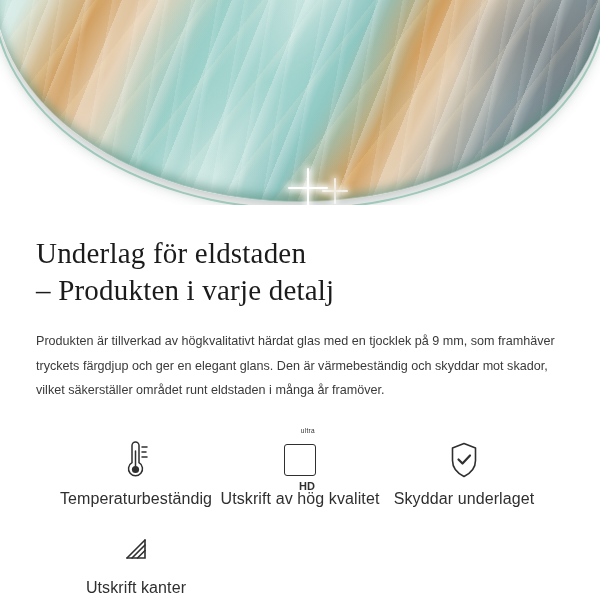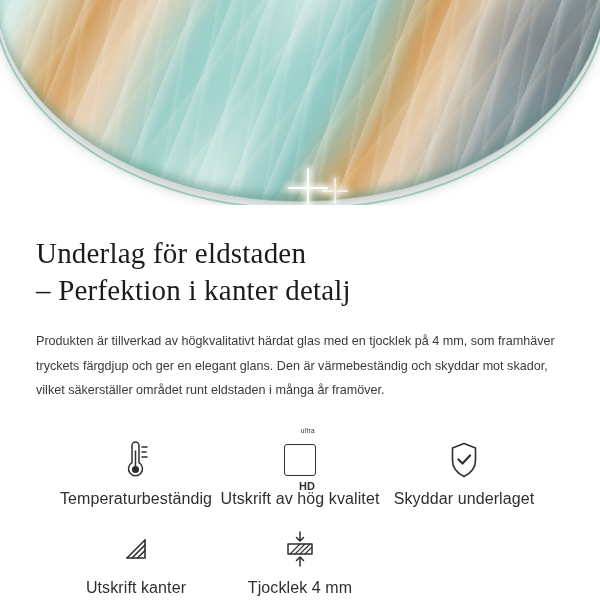--- a/index.html
+++ b/index.html
@@ -188,23 +188,23 @@
       </div>
     <div class="sparkle spark-b">
         <i class="h"></i>
         <i class="v"></i>
       </div>
   </div>
 
   <div class="content">
     <h1 class="headline">
       <span>Underlag för eldstaden</span>
-      <span class="line2">– Perfektion i kanter detalj</span>
+      <span class="line2">– Produkten i varje detalj</span>
     </h1>
-    <p class="paragraph">Produkten är tillverkad av högkvalitativt härdat glas med en tjocklek på 4 mm, som framhäver tryckets färgdjup och ger en elegant glans. Den är värmebeständig och skyddar mot skador, vilket säkerställer området runt eldstaden i många år framöver.</p>
+    <p class="paragraph">Produkten är tillverkad av högkvalitativt härdat glas med en tjocklek på 9 mm, som framhäver tryckets färgdjup och ger en elegant glans. Den är värmebeständig och skyddar mot skador, vilket säkerställer området runt eldstaden i många år framöver.</p>
 
     <div class="features">
 
       <div class="feature">
         <div class="feature-icon">
           <svg width="34" height="40" viewBox="0 0 34 40" fill="none" stroke="#2f2f2f" stroke-width="1.5" stroke-linecap="round">
             <path d="M13 5.5c0-2 1.6-3.5 3.5-3.5S20 3.5 20 5.5v17.2a7 7 0 1 1-7 0V5.5z"></path>
             <circle cx="16.5" cy="29.5" r="3.6" fill="#2f2f2f" stroke="none"></circle>
             <path d="M16.5 26.5V11"></path>
             <path d="M23 7h5M23 12h4M23 17h5"></path>
@@ -239,27 +239,16 @@
           <svg width="34" height="34" viewBox="0 0 34 34" fill="none" stroke="#2f2f2f" stroke-width="1.6" stroke-linecap="round">
             <path d="M8 26 26 8"></path>
             <path d="M13 26 26 13"></path>
             <path d="M18.5 26 26 18.5"></path>
             <path d="M8 26h18V8"></path>
           </svg>
         </div>
         <div class="feature-label">Utskrift kanter</div>
       </div>
 
-      <div class="feature">
-        <div class="feature-icon">
-          <svg width="40" height="38" viewBox="0 0 40 38" fill="none" stroke="#2f2f2f" stroke-width="1.5" stroke-linecap="round" stroke-linejoin="round">
-            <path d="M20 2v8M16.5 7.5 20 11l3.5-3.5"></path>
-            <path d="M20 36v-8M16.5 30.5 20 27l3.5 3.5"></path>
-            <rect x="8" y="14" width="24" height="10"></rect>
-            <path d="M10 24 20 14M15 24 25 14M20 24 30 14M25 24 32 17" stroke-width="1.1"></path>
-          </svg>
-        </div>
-        <div class="feature-label">Tjocklek 4 mm</div>
-      </div>
 
     </div>
   </div>
 </div>
 
 </body></html>

